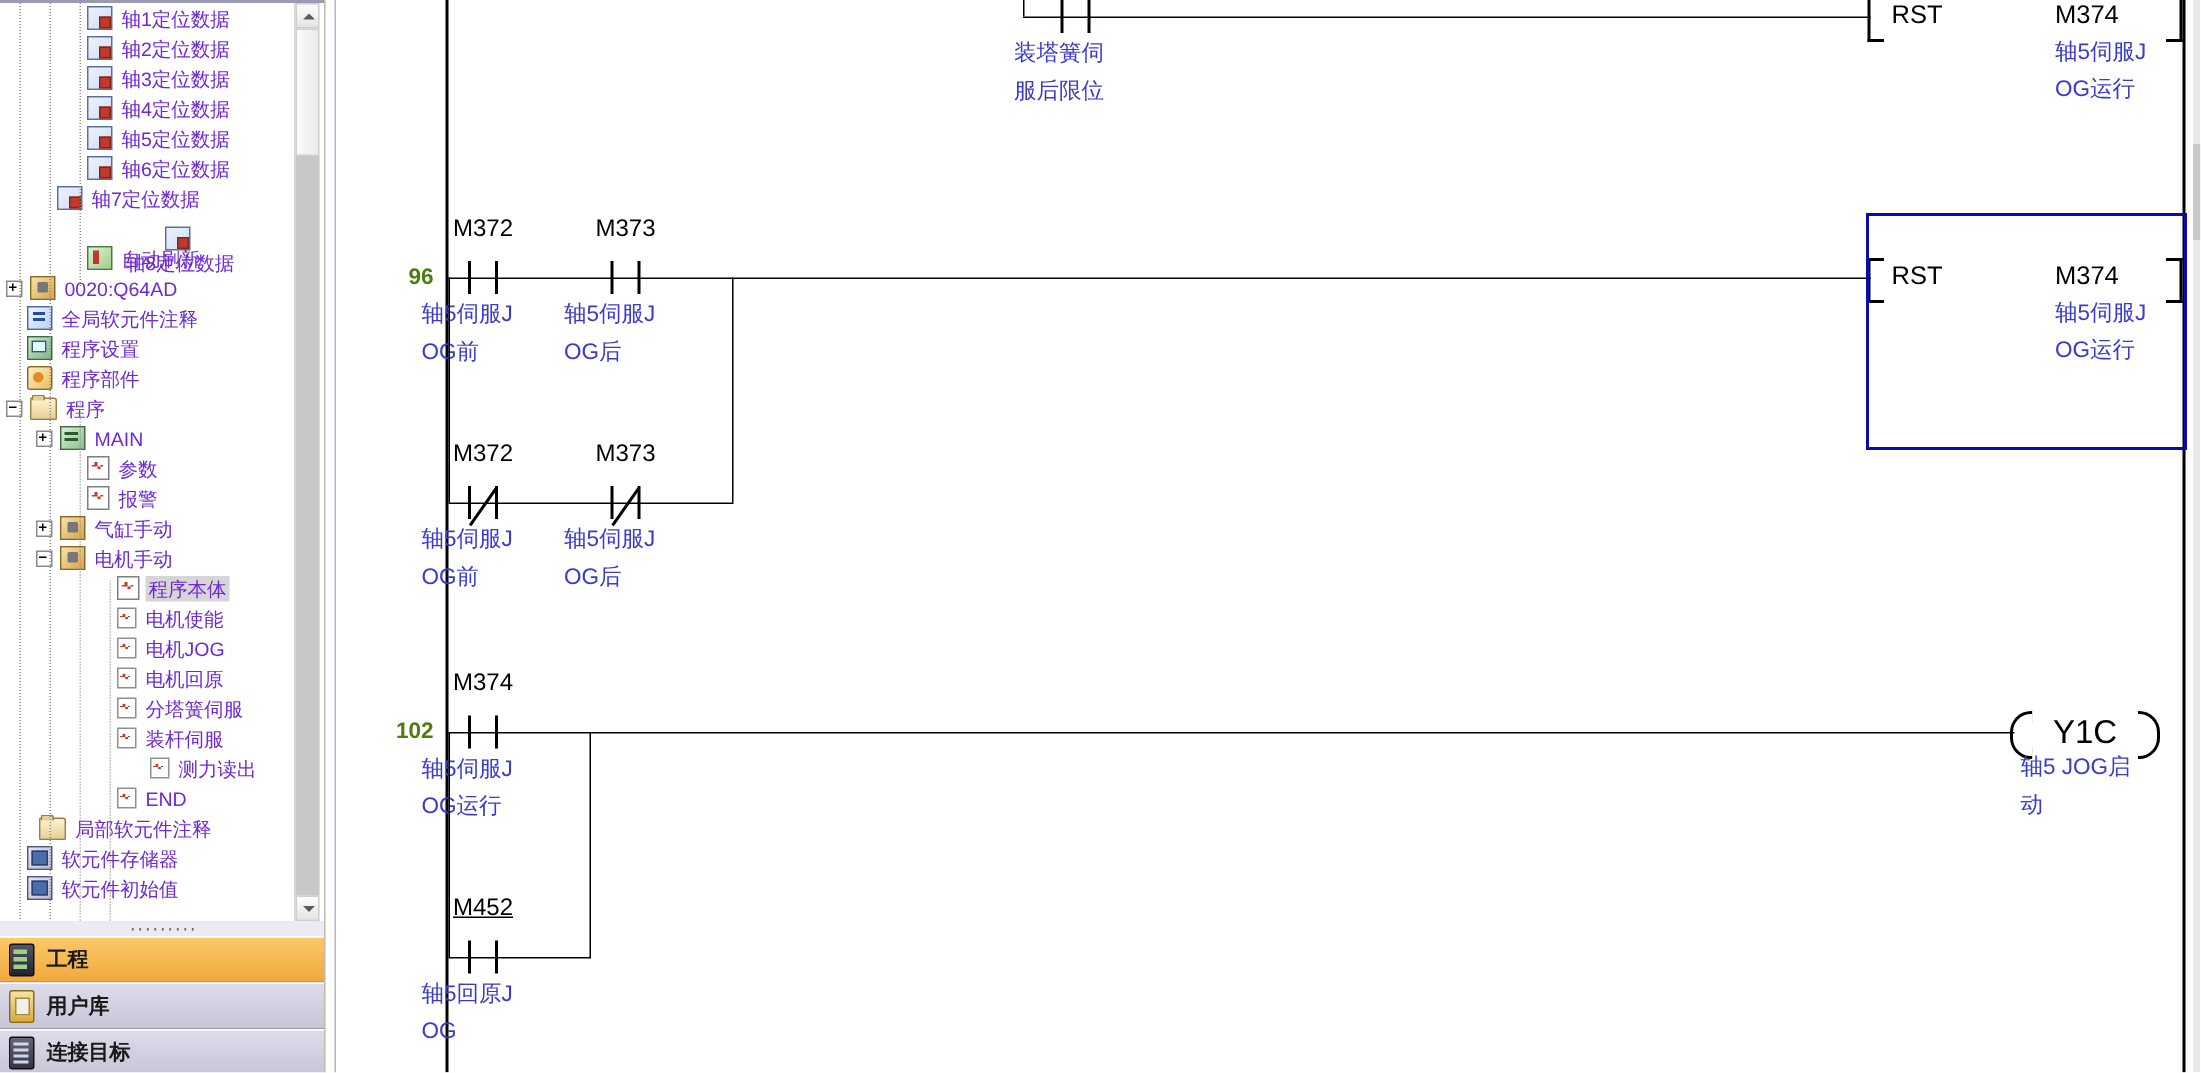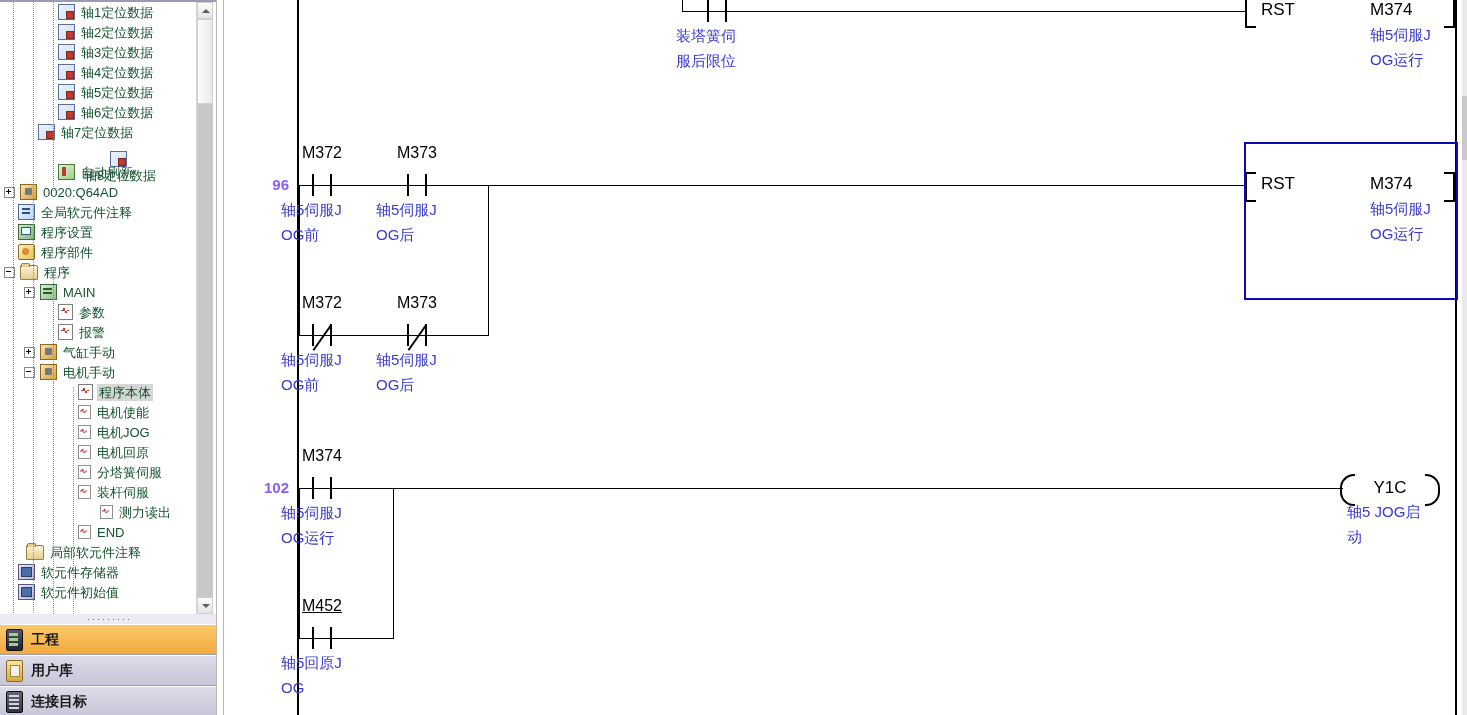--- a/index.html
+++ b/index.html
@@ -22,21 +22,21 @@
   #tree-area{
     position:absolute;left:0;top:0;width:196px;height:612px;
     background:#ffffff;overflow:hidden;
   }
   .tree-item{
     position:relative;height:20px;line-height:20px;
     white-space:nowrap;font-size:13px;color:#000000;
     display:flex;align-items:center;
   }
   .tree-item .lbl{
-    font-size:13px;color:#14532d;padding:0 2px;line-height:17px;
+    font-size:13px;color:#6d28d9;padding:0 2px;line-height:17px;
   }
   .tree-item.selected .lbl{background:#d6d6d6;}
   
   .exp{
     position:relative;display:inline-block;width:9px;height:9px;
     border:1px solid #8a8a8a;background:#fff;flex:0 0 auto;
   }
   .exp:before{
     content:"";position:absolute;left:1px;top:3px;width:5px;height:1px;background:#000;
   }
@@ -151,21 +151,21 @@
   #ladder-canvas{position:absolute;left:0;top:0;width:1242px;height:715px;}
 
   .rail{position:absolute;background:#000000;}
   #rail-left{left:72px;top:0;width:2px;height:715px;}
   #rail-right{left:1230px;top:0;width:2px;height:715px;}
 
   .hline{position:absolute;height:1px;background:#000000;}
   .vline{position:absolute;width:1px;background:#000000;}
 
   .stepno{
-    position:absolute;font-size:15px;font-weight:bold;color:#8b5cf6;
+    position:absolute;font-size:15px;font-weight:bold;color:#4d7c0f;
     text-align:right;line-height:1;
   }
 
   
   .contact{position:absolute;width:34px;height:22px;}
   .contact .bar{position:absolute;top:0;width:2px;height:22px;background:#000;}
   .contact .bar.l{left:7px;}
   .contact .bar.r{left:25px;}
   .contact .slash{
     position:absolute;left:4px;top:-1px;width:2px;height:30px;background:#000;
@@ -197,21 +197,21 @@
   
   .coil{position:absolute;width:100px;height:28px;}
   .coil .pl,.coil .pr{
     position:absolute;top:0;width:13px;height:28px;
     border:2px solid #000;
   }
   .coil .pl{left:0;border-right:none;border-radius:14px 0 0 14px;}
   .coil .pr{right:0;border-left:none;border-radius:0 14px 14px 0;}
   .coil .cname{
     position:absolute;left:0;top:0;width:100px;text-align:center;
-    font-size:17px;color:#000;line-height:28px;
+    font-size:22px;color:#000;line-height:28px;
   }
 
   
   #selection-box{
     position:absolute;border:2px solid #0a0ab4;box-sizing:border-box;
     background:transparent;
   }
 
   
   #ladder-scroll{

